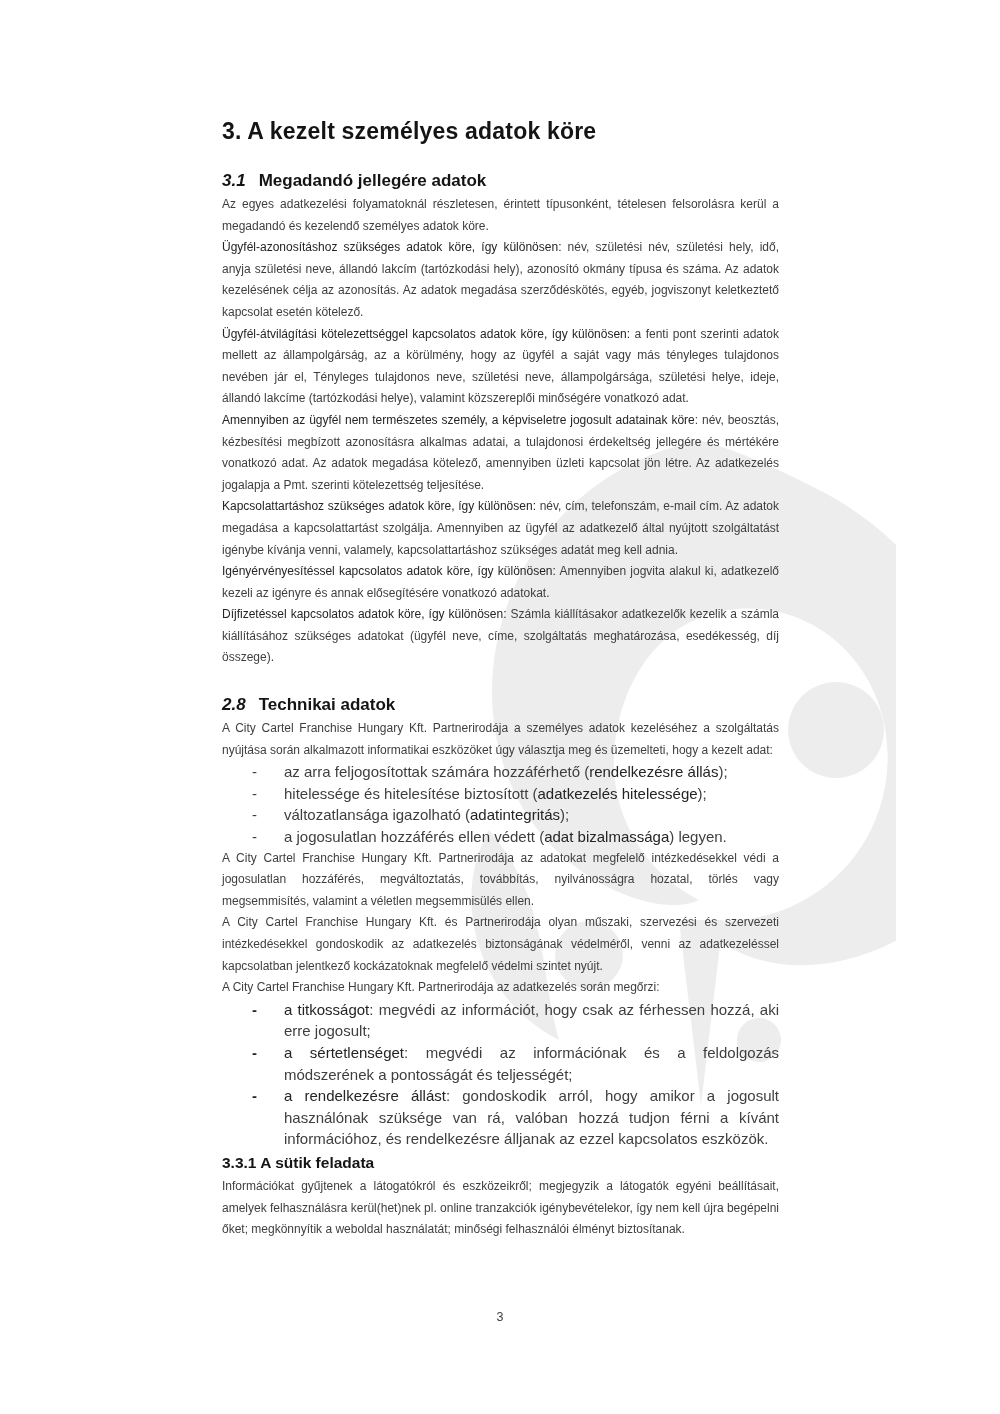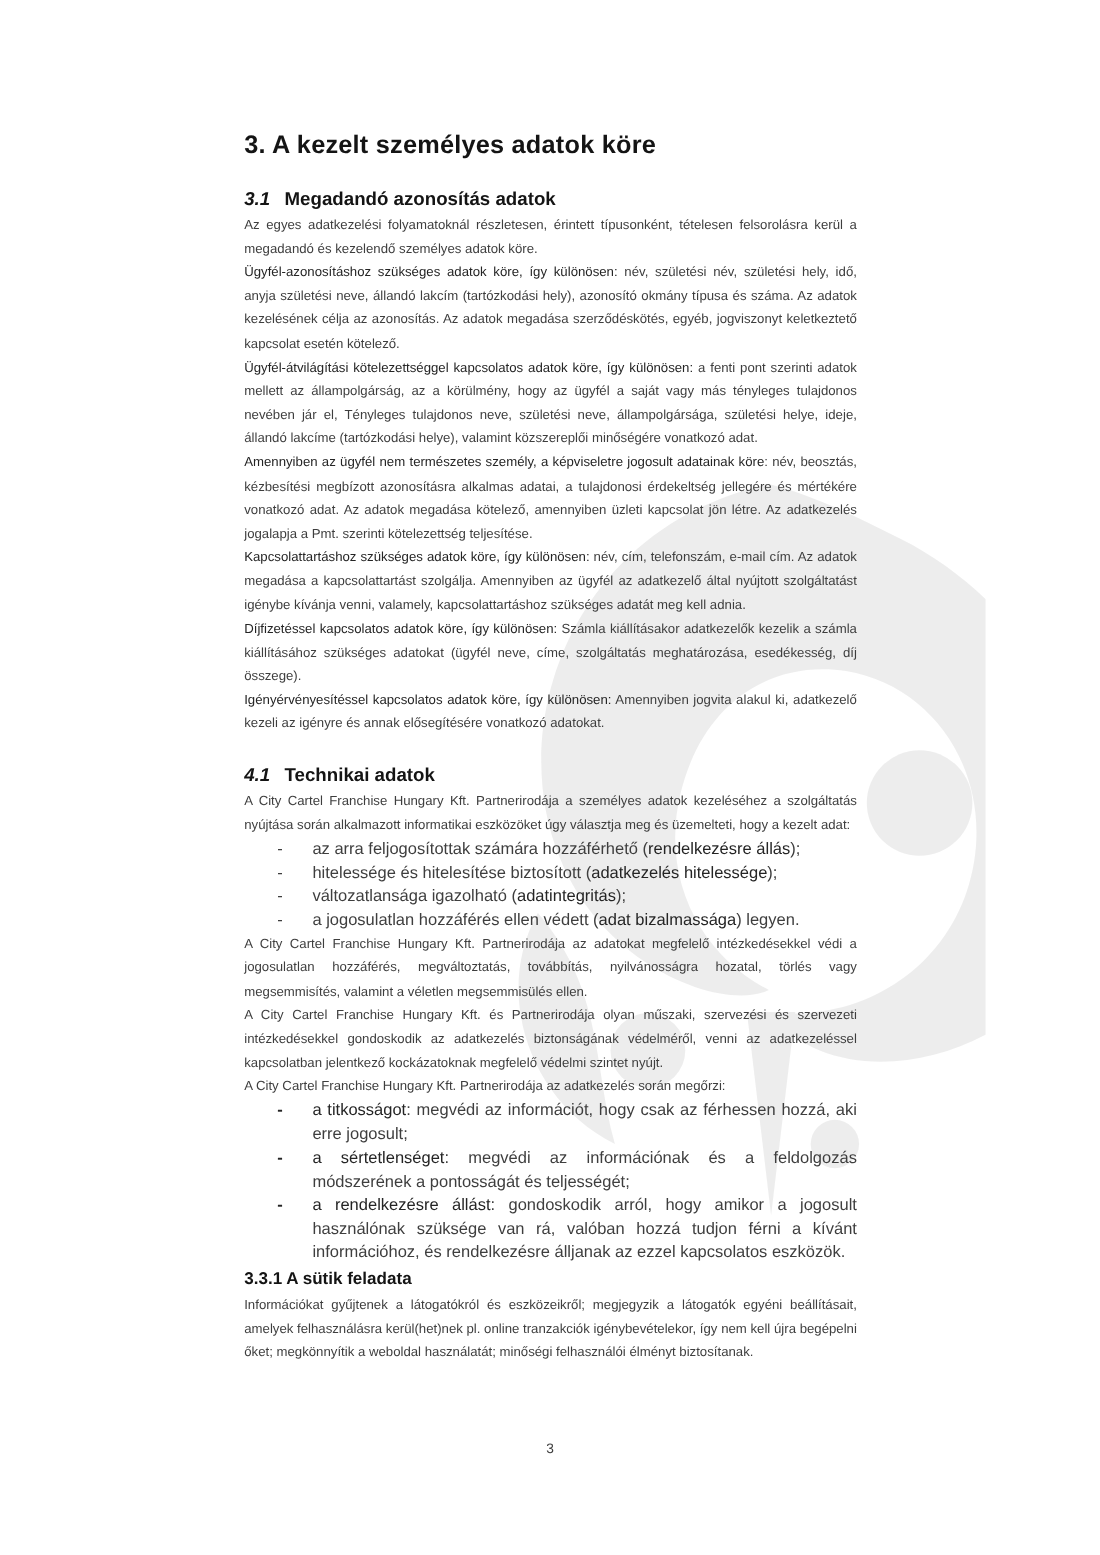--- a/index.html
+++ b/index.html
@@ -85,37 +85,37 @@
       <circle cx="640" cy="160" r="30"></circle>
       <path d="M340 520 L384 520 L362 705 Z"></path>
       <path d="M150 430 C 110 500 140 600 220 640 C 200 570 210 500 150 430 Z"></path>
     </g>
   </svg>
 
   <div class="content">
 
     <h1>3. A kezelt személyes adatok köre</h1>
 
-    <h2><span class="num">3.1</span><span>Megadandó azonosítás adatok</span></h2>
+    <h2><span class="num">3.1</span><span>Megadandó jellegére adatok</span></h2>
 
     <p class="body">Az egyes adatkezelési folyamatoknál részletesen, érintett típusonként, tételesen felsorolásra kerül a megadandó és kezelendő személyes adatok köre.</p>
 
     <p class="body gap-top"><b>Ügyfél-azonosításhoz szükséges adatok köre, így különösen:</b><span> név, születési név, születési hely, idő, anyja születési neve, állandó lakcím (tartózkodási hely), azonosító okmány típusa és száma. Az adatok kezelésének célja az azonosítás. Az adatok megadása szerződéskötés, egyéb, jogviszonyt keletkeztető kapcsolat esetén kötelező.</span></p>
 
     <p class="body"><b>Ügyfél-átvilágítási kötelezettséggel kapcsolatos adatok köre, így különösen:</b><span> a fenti pont szerinti adatok mellett az állampolgárság, az a körülmény, hogy az ügyfél a saját vagy más tényleges tulajdonos nevében jár el, Tényleges tulajdonos neve, születési neve, állampolgársága, születési helye, ideje, állandó lakcíme (tartózkodási helye), valamint közszereplői minőségére vonatkozó adat.</span></p>
 
     <p class="body"><b>Amennyiben az ügyfél nem természetes személy, a képviseletre jogosult adatainak köre</b><span>:  név, beosztás, kézbesítési megbízott azonosításra alkalmas adatai, a tulajdonosi érdekeltség jellegére és mértékére vonatkozó adat. Az adatok megadása kötelező, amennyiben üzleti kapcsolat jön létre. Az adatkezelés jogalapja a Pmt. szerinti kötelezettség teljesítése.</span></p>
 
     <p class="body"><b>Kapcsolattartáshoz szükséges adatok köre, így különösen:</b><span> név, cím, telefonszám, e-mail cím. Az adatok megadása a kapcsolattartást szolgálja. Amennyiben az ügyfél az adatkezelő által nyújtott szolgáltatást igénybe kívánja venni, valamely, kapcsolattartáshoz szükséges adatát meg kell adnia.</span></p>
 
+    <p class="body"><b>Igényérvényesítéssel kapcsolatos adatok köre, így különösen:</b><span> Amennyiben jogvita alakul ki, adatkezelő kezeli az igényre és annak elősegítésére vonatkozó adatokat.</span></p>
+
     <p class="body"><b>Díjfizetéssel kapcsolatos adatok köre, így különösen:</b><span> Számla kiállításakor adatkezelők kezelik a számla kiállításához szükséges adatokat (ügyfél neve, címe, szolgáltatás meghatározása, esedékesség, díj összege).</span></p>
 
-    <p class="body"><b>Igényérvényesítéssel kapcsolatos adatok köre, így különösen:</b><span> Amennyiben jogvita alakul ki, adatkezelő kezeli az igényre és annak elősegítésére vonatkozó adatokat.</span></p>
-
-    <h2><span class="num">4.1</span><span>Technikai adatok</span></h2>
+    <h2><span class="num">2.8</span><span>Technikai adatok</span></h2>
 
     <p class="body">A City Cartel Franchise Hungary Kft. Partnerirodája a személyes adatok kezeléséhez a szolgáltatás nyújtása során alkalmazott informatikai eszközöket úgy választja meg és üzemelteti, hogy a kezelt adat:</p>
 
     <ul class="dash-list">
       <li class="li"><span class="marker">-</span><span>az arra feljogosítottak számára hozzáférhető (</span><b>rendelkezésre állás</b><span>);</span></li>
       <li class="li"><span class="marker">-</span><span>hitelessége és hitelesítése biztosított (</span><b>adatkezelés hitelessége</b><span>);</span></li>
       <li class="li"><span class="marker">-</span><span>változatlansága igazolható (</span><b>adatintegritás</b><span>);</span></li>
       <li class="li"><span class="marker">-</span><span>a jogosulatlan hozzáférés ellen védett (</span><b>adat bizalmassága</b><span>) legyen.</span></li>
     </ul>
 

